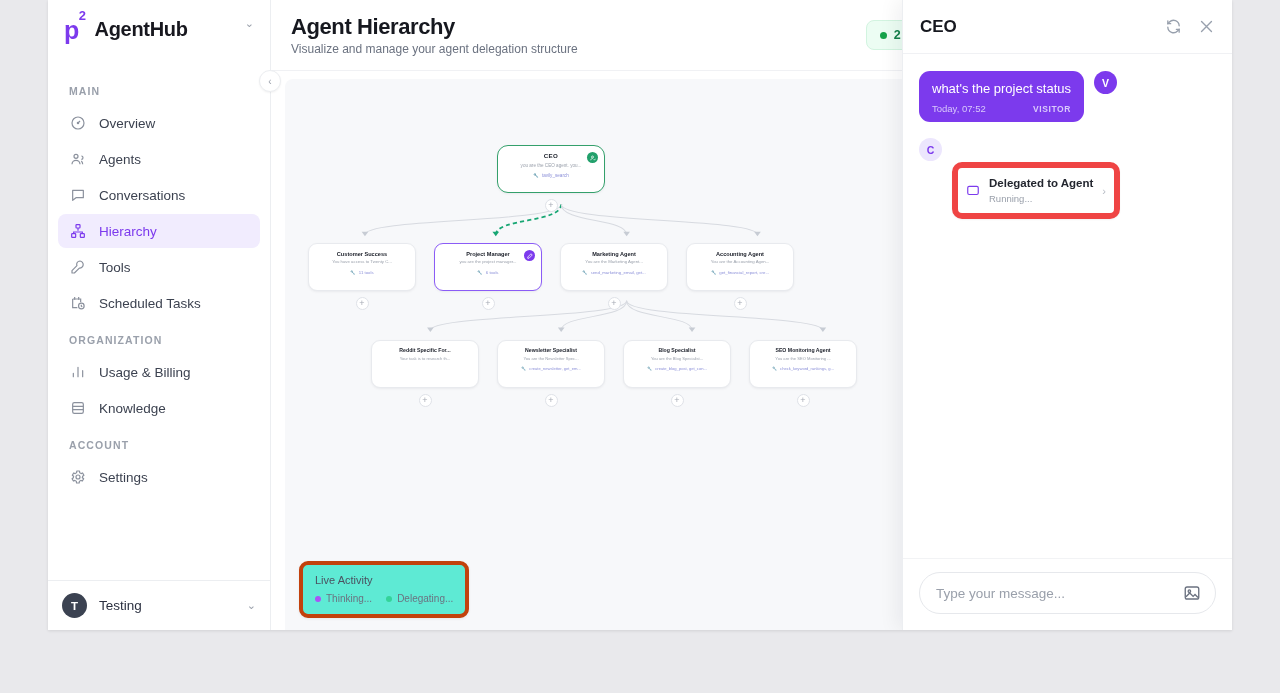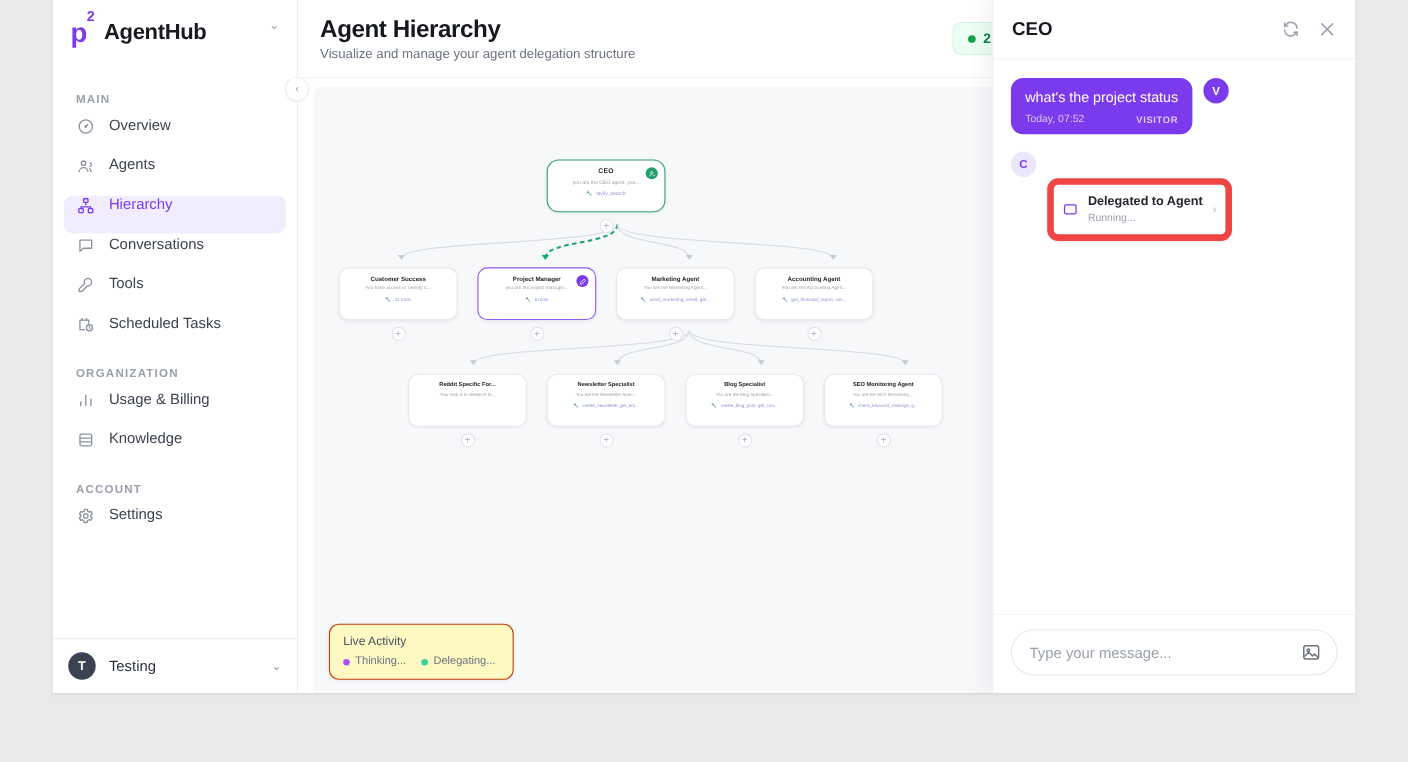--- a/index.html
+++ b/index.html
@@ -44,21 +44,21 @@
   .brand-chev {
     margin-left: auto; color: #9aa0ab; font-size: 11px; line-height: 1;
   }
   .nav { flex: 1 1 auto; padding: 14px 10px 0 10px; overflow: hidden; }
   .nav-section {
     font-size: 10.5px; font-weight: bold; color: #9aa0ab;
     letter-spacing: 1.1px; padding: 12px 10px 9px 11px;
     text-transform: uppercase;
   }
   .nav-item {
-    display: flex; align-items: flex-start; gap: 13px;
+    display: flex; align-items: center; gap: 13px;
     height: 34px; padding: 0 11px; border-radius: 8px;
     color: #3c4250; font-size: 13.5px; cursor: pointer;
     margin-bottom: 2px;
   }
   .nav-item .ico { width: 17px; height: 17px; display: flex; align-items: center; justify-content: center; color: #8b919d; flex: 0 0 17px; }
   .nav-item.active { background: #f1ecfe; color: #7c3aed; }
   .nav-item.active .ico { color: #7c3aed; }
   .nav-item svg { display: block; }
 
   .user-box {
@@ -168,21 +168,21 @@
 
   .plus-btn {
     position: absolute; width: 13px; height: 13px; border-radius: 50%;
     background: #fff; border: 1px solid #dfe2e8;
     color: #a6abb5; font-size: 9px; line-height: 11px; text-align: center;
     cursor: pointer; z-index: 5;
   }
 
   .live-activity {
     position: absolute; left: 14px; bottom: 12px;
-    background: #fef9c3; border: 1px solid #c2410c; border-radius: 9px;
+    background: #5eead4; border: 4px solid #c2410c; border-radius: 9px;
     padding: 9px 12px 10px 12px; box-shadow: 0 1px 3px rgba(16,24,40,0.07);
     min-width: 168px;
   }
   .la-title { font-size: 11px; color: #4b5160; margin-bottom: 7px; }
   .la-row { display: flex; gap: 14px; }
   .la-item { display: flex; align-items: center; gap: 5px; font-size: 10px; color: #6b7280; }
   .la-dot { width: 6px; height: 6px; border-radius: 50%; }
 
   
   .chat {
@@ -281,39 +281,39 @@
             <svg width="16" height="16" viewBox="0 0 24 24" fill="none" stroke="currentColor" stroke-width="1.8">
               <circle cx="9" cy="8" r="3"></circle>
               <path d="M3 20c0-3.3 2.7-6 6-6s6 2.7 6 6"></path>
               <path d="M17 7.5a2.5 2.5 0 010 5"></path>
               <path d="M19 20c0-2.2-.9-4-2-5"></path>
             </svg>
           </span>
         <span>Agents</span>
       </div>
 
+      <div class="nav-item">
+        <span class="ico">
+            <svg width="16" height="16" viewBox="0 0 24 24" fill="none" stroke="currentColor" stroke-width="1.8">
+              <path d="M4 5h16v11H9l-5 4z" stroke-linejoin="round"></path>
+            </svg>
+          </span>
+        <span>Conversations</span>
+      </div>
+
       <div class="nav-item active">
         <span class="ico">
             <svg width="16" height="16" viewBox="0 0 24 24" fill="none" stroke="currentColor" stroke-width="1.8">
               <rect x="9" y="2.5" width="6" height="5" rx="1"></rect>
               <rect x="2.5" y="16" width="6" height="5.5" rx="1"></rect>
               <rect x="15.5" y="16" width="6" height="5.5" rx="1"></rect>
               <path d="M12 7.5v4M5.5 16v-2.5h13V16"></path>
             </svg>
           </span>
         <span>Hierarchy</span>
-      </div>
-
-      <div class="nav-item">
-        <span class="ico">
-            <svg width="16" height="16" viewBox="0 0 24 24" fill="none" stroke="currentColor" stroke-width="1.8">
-              <path d="M4 5h16v11H9l-5 4z" stroke-linejoin="round"></path>
-            </svg>
-          </span>
-        <span>Conversations</span>
       </div>
 
       <div class="nav-item">
         <span class="ico">
             <svg width="16" height="16" viewBox="0 0 24 24" fill="none" stroke="currentColor" stroke-width="1.8">
               <path d="M15 3a5 5 0 00-4.6 7L3 17.4V21h3.6l7.4-7.4A5 5 0 1015 3z" stroke-linejoin="round"></path>
             </svg>
           </span>
         <span>Tools</span>
       </div>

